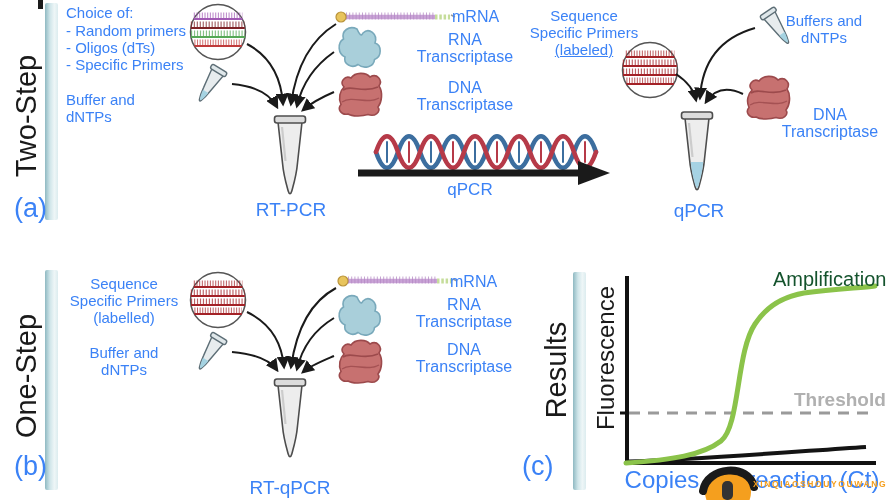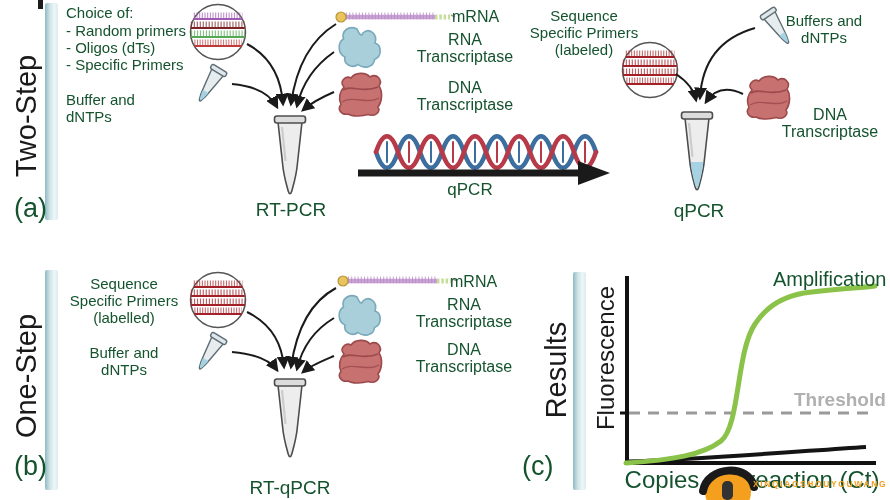--- a/index.html
+++ b/index.html
@@ -1,19 +1,19 @@
 <!DOCTYPE html>
 <html><head>
 <meta charset="utf-8">
 <style>
   html,body{margin:0;padding:0;background:#fff;}
   .stage{position:relative;width:890px;height:500px;background:#fff;overflow:hidden;
          font-family:"Liberation Sans",sans-serif;color:#1a1a1a;}
   svg{position:absolute;left:0;top:0;}
-  .lbl{position:absolute;white-space:nowrap;line-height:1.08;color:#14532d;}
+  .lbl{position:absolute;white-space:nowrap;line-height:1.08;color:#3b82f6;}
   .c{transform:translateX(-50%);}
   .anchor{position:absolute;width:0;height:0;}
   .rot{position:absolute;display:block;white-space:nowrap;
        transform:translate(-50%,-50%) rotate(-90deg);}
   .s15{font-size:15px;} .s16{font-size:16px;} .s17{font-size:17px;}
   .s19{font-size:19px;} .s20{font-size:20px;} .s24{font-size:24px;}
   .s27{font-size:27px;} .s29{font-size:29px;}
   .bar{position:absolute;width:13px;border-radius:2px;
        background:linear-gradient(to right,#8fb9c2 0%,#cfe5e9 38%,#eef6f7 72%,#dcecef 100%);}
   .green{color:#14532d;} .gray{color:#b0b0b0;font-weight:bold;}
@@ -183,21 +183,21 @@
 
   <div class="lbl s16" style="left:452px;top:8px;">mRNA</div>
   <div class="lbl s16 c" style="left:465px;top:31px;">RNA</div>
   <div class="lbl s16 c" style="left:465px;top:48px;">Transcriptase</div>
   <div class="lbl s16 c" style="left:465px;top:79px;">DNA</div>
   <div class="lbl s16 c" style="left:465px;top:96px;">Transcriptase</div>
   <div class="lbl s17 c" style="left:470px;top:181px;">qPCR</div>
 
   <div class="lbl s15 c" style="left:584px;top:8px;">Sequence</div>
   <div class="lbl s15 c" style="left:584px;top:25px;">Specific Primers</div>
-  <div class="lbl s15 c" style="left:584px;top:42px;">(labeled)</div>
+  <div class="lbl s15 c" style="left:584px;top:42px;text-decoration:underline;">(labeled)</div>
   <div class="lbl s15 c" style="left:824px;top:13px;">Buffers and</div>
   <div class="lbl s15 c" style="left:824px;top:30px;">dNTPs</div>
   <div class="lbl s16 c" style="left:830px;top:106px;">DNA</div>
   <div class="lbl s16 c" style="left:830px;top:123px;">Transcriptase</div>
   <div class="lbl s19 c" style="left:699px;top:201px;">qPCR</div>
 
   <div class="lbl s15 c" style="left:124px;top:276px;">Sequence</div>
   <div class="lbl s15 c" style="left:124px;top:293px;">Specific Primers</div>
   <div class="lbl s15 c" style="left:124px;top:310px;">(labelled)</div>
   <div class="lbl s15 c" style="left:124px;top:345px;">Buffer and</div>

